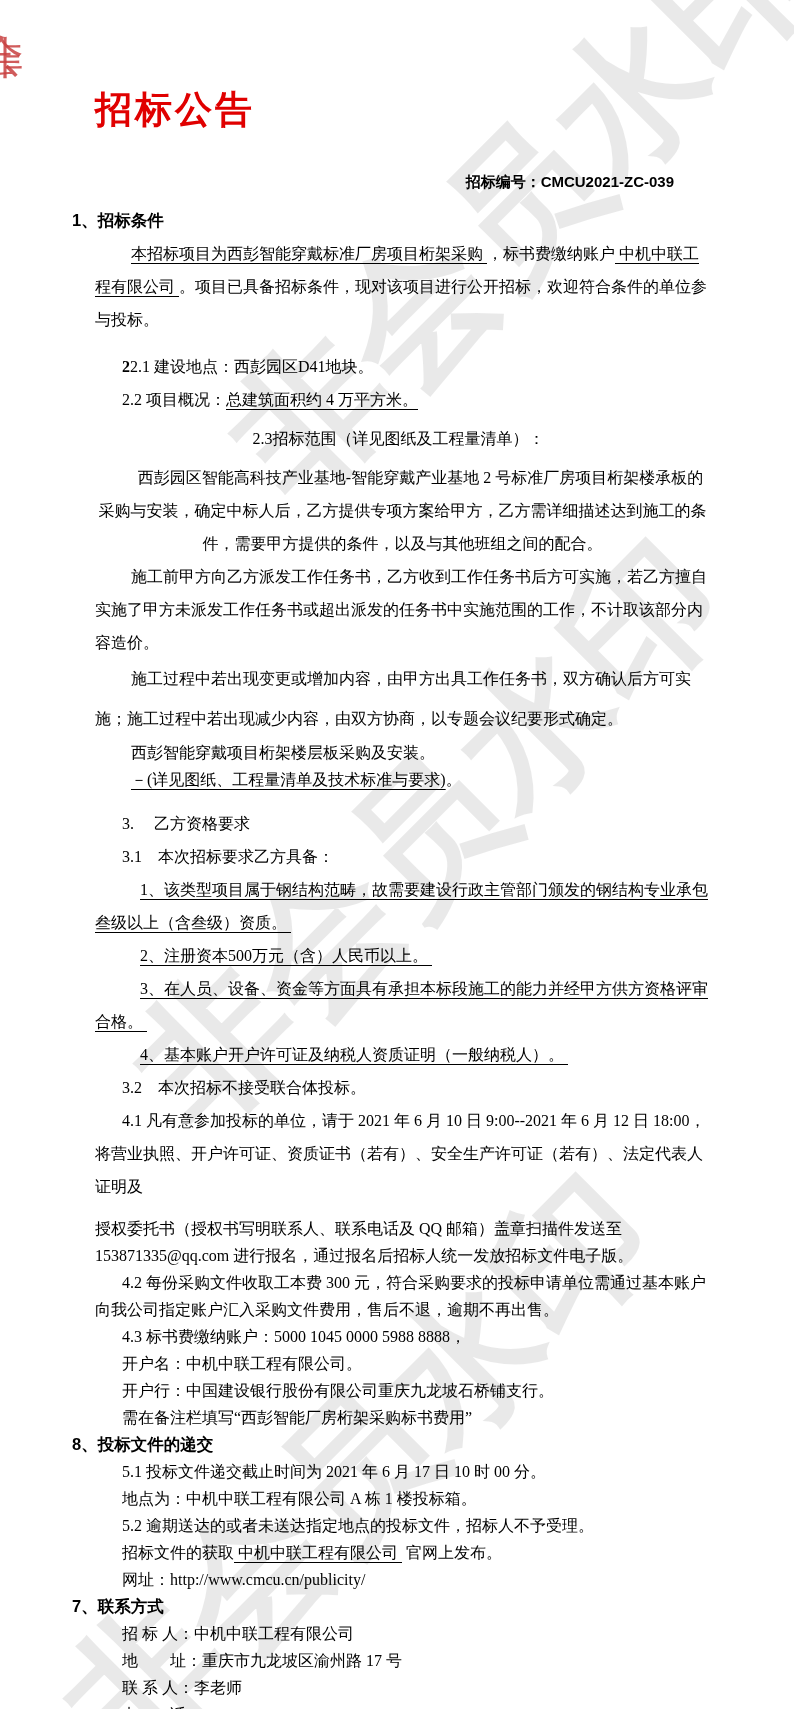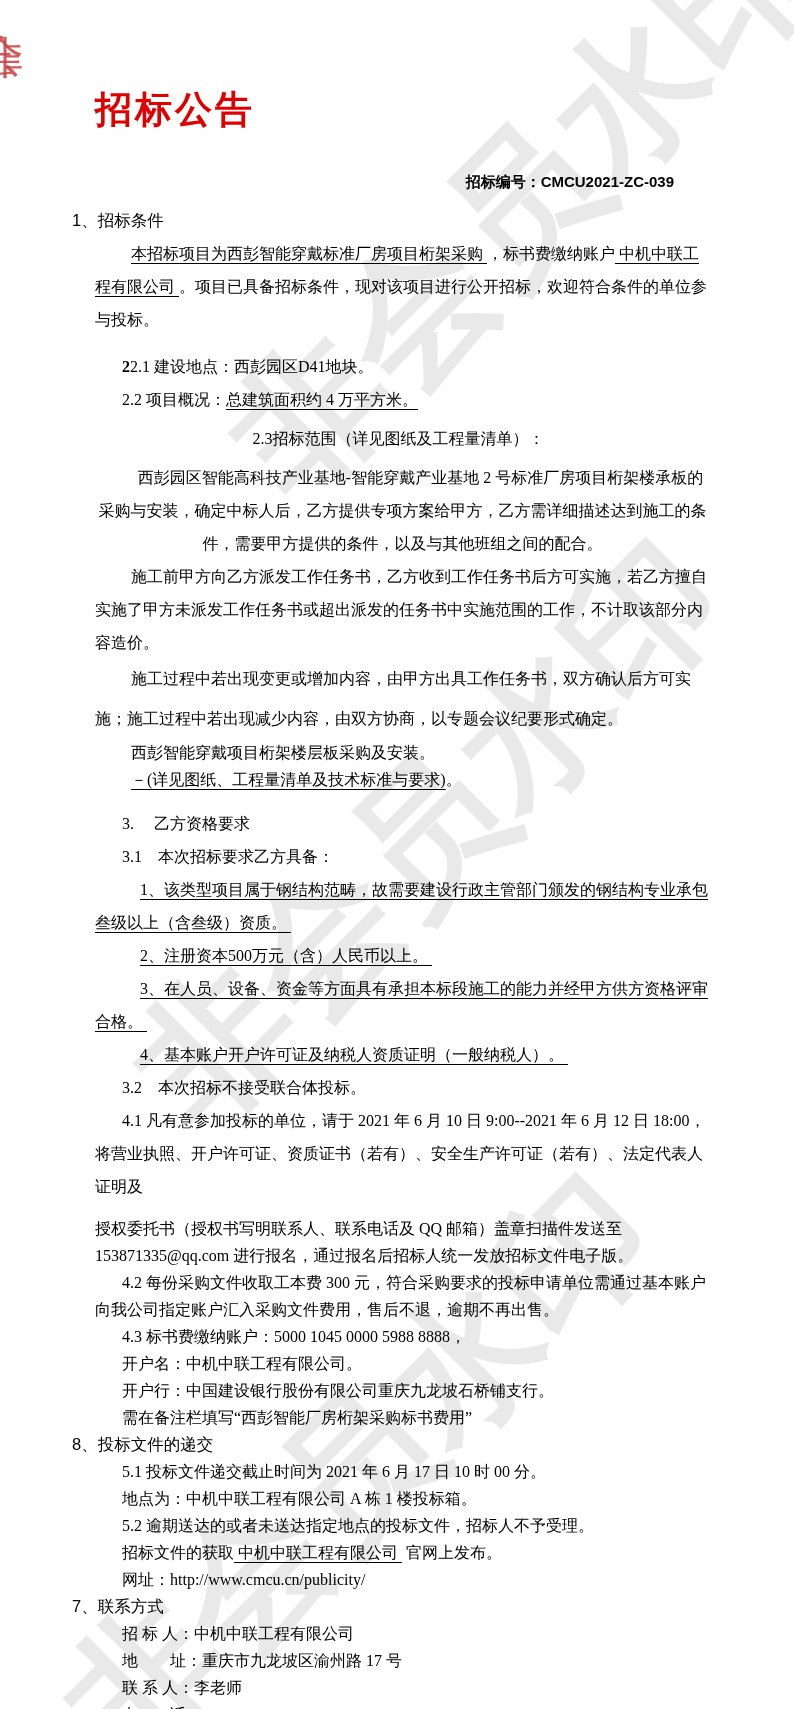--- a/index.html
+++ b/index.html
@@ -55,21 +55,21 @@
     margin-top:40px;
     text-align:right;
     padding-right:36px;
     font-size:15px;
     line-height:20px;
     font-family:"Liberation Sans","DejaVu Sans",sans-serif;
     font-weight:bold;
   }
   .h{
     font-family:"Liberation Sans","DejaVu Sans",sans-serif;
-    font-weight:normal;
+    font-weight:bold;
     font-size:16.5px;
     margin-left:-23px;
   }
   .lh33{line-height:33px;}
   .lh31{line-height:40px;}
   .lh27{line-height:27px;}
   .b{font-weight:bold;}
   .u{text-decoration:underline;text-underline-offset:4px;text-decoration-thickness:1px;}
   .ind-sec{margin-left:-8px;}      
   .ti27{text-indent:27px;}

